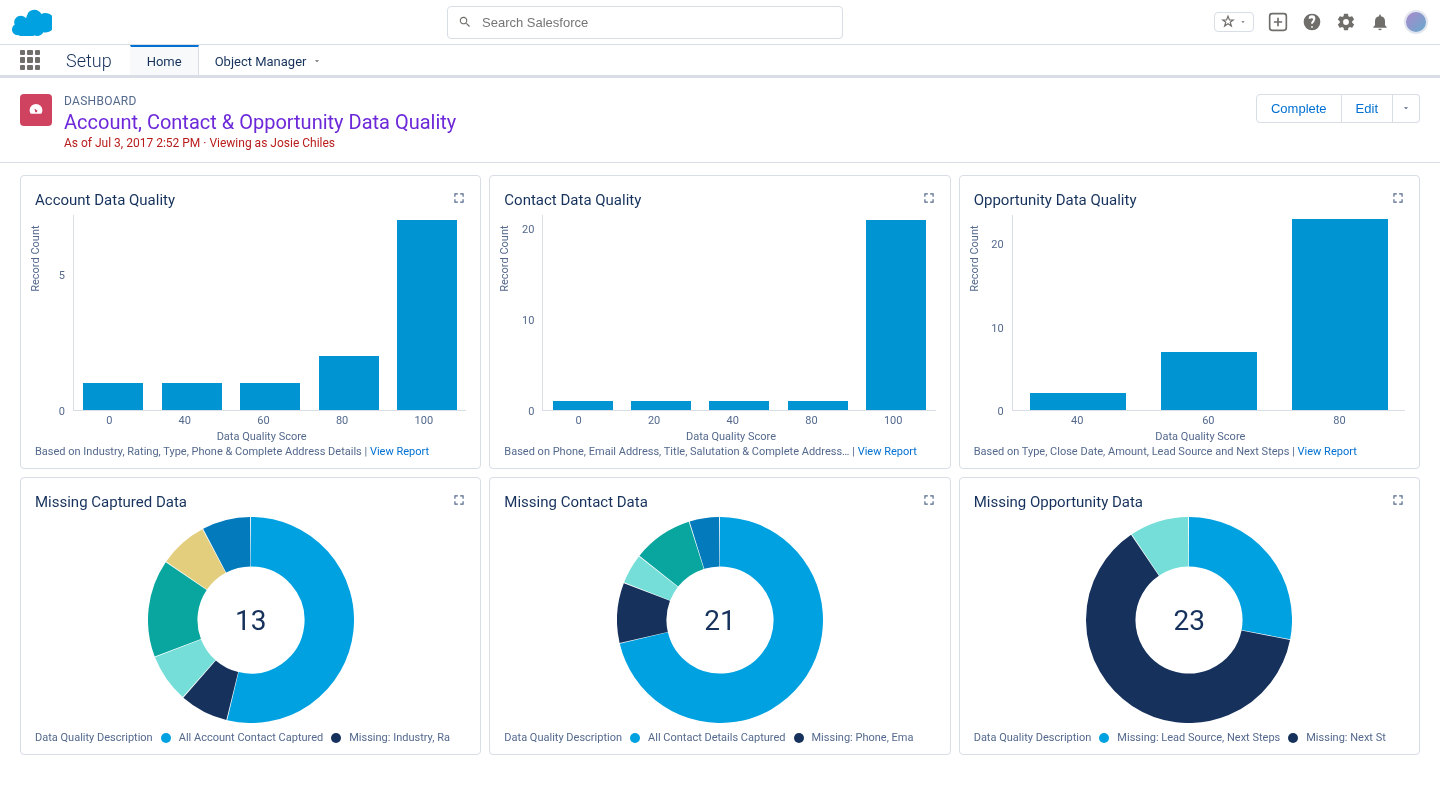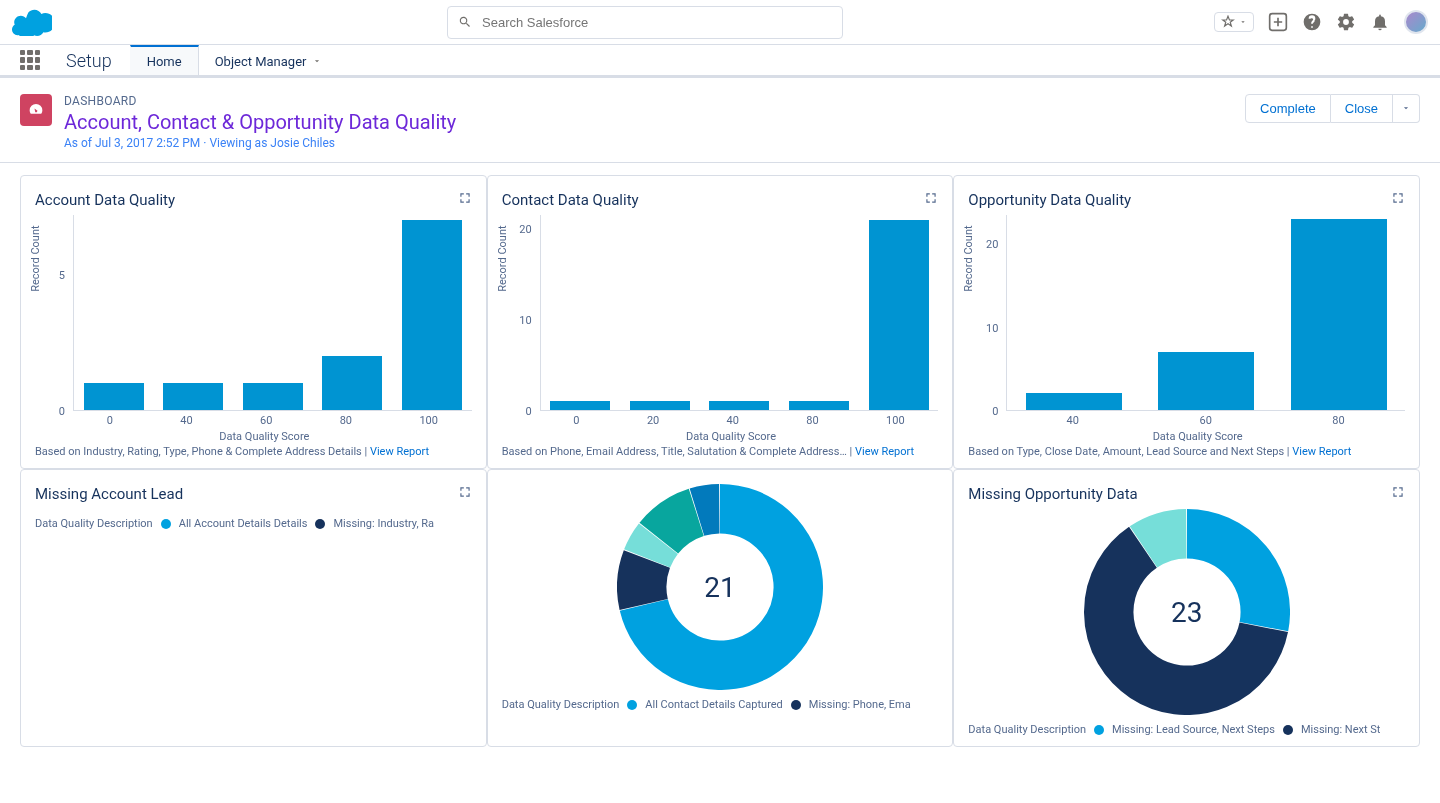--- a/index.html
+++ b/index.html
@@ -24,29 +24,29 @@
 .app-name { font-size: 18px; font-weight: 300; padding: 0 18px; display: flex; align-items: center; }
 .tab { display: flex; align-items: center; padding: 0 16px; font-size: 13px; color: #16325c; border-top: 2px solid transparent; cursor: pointer; gap: 6px; }
 .tab.active { border-top-color: #0070d2; background: #f7f9fb; border-left: 1px solid #d8dde6; border-right: 1px solid #d8dde6; }
 .tab.home.active { border-left-color: transparent; }
 .tab svg { width: 10px; height: 10px; fill: #706e6b; }
 .page-header { padding: 16px 20px 12px 20px; display: flex; align-items: flex-start; border-bottom: 1px solid #d8dde6; }
 .ph-icon { width: 32px; height: 32px; border-radius: 4px; background: #cf4361; display: flex; align-items: center; justify-content: center; margin-right: 12px; }
 .ph-icon svg { fill: #fff; width: 18px; height: 18px; }
 .ph-text .eyebrow { font-size: 12px; color: #54698d; text-transform: uppercase; letter-spacing: 0.3px; }
 .ph-text h1 { font-size: 20px; font-weight: 400; color: #6d28d9; margin: 2px 0; }
-.ph-text .meta { font-size: 12px; color: #3b82f6; }
+.ph-text .meta { font-size: 12px; color: #b91c1c; }
 .ph-actions { margin-left: auto; display: flex; }
 .btn { border: 1px solid #d8dde6; background: #fff; color: #0070d2; font-size: 13px; padding: 6px 14px; cursor: pointer; }
 .btn-group .btn:first-child { border-radius: 4px 0 0 4px; }
 .btn-group .btn:not(:first-child) { border-left: none; }
 .btn-group .btn:last-child { border-radius: 0 4px 4px 0; }
 .btn.icon-only { padding: 6px 8px; }
 .btn.icon-only svg { width: 10px; height: 10px; fill: #54698d; }
-.dashboard-grid { display: grid; grid-template-columns: repeat(3, 1fr); gap: 0; padding: 12px 20px; }
+.dashboard-grid { display: grid; grid-template-columns: repeat(3, 1fr); gap: 8px; padding: 12px 20px; }
 .component { border: 1px solid #d8dde6; border-radius: 4px; background: #fff; padding: 14px 14px 10px 14px; position: relative; display: flex; flex-direction: column; }
 .component .c-header { display: flex; align-items: center; margin-bottom: 6px; }
 .component h3 { font-size: 15px; font-weight: 400; color: #16325c; }
 .component .expand { margin-left: auto; cursor: pointer; }
 .component .expand svg { width: 14px; height: 14px; fill: #54698d; }
 .chart-body { position: relative; height: 220px; display: flex; }
 .y-axis { width: 30px; position: relative; }
 .y-axis-label { position: absolute; left: -6px; top: 50%; transform: rotate(-90deg) translateX(50%); transform-origin: left top; font-size: 11px; color: #54698d; white-space: nowrap; }
 .y-ticks { position: absolute; right: 0; top: 0; bottom: 24px; width: 100%; }
 .y-tick { position: absolute; right: 0; font-size: 11px; color: #54698d; transform: translateY(50%); }
@@ -147,21 +147,21 @@
         <path d="M12 4a8.5 8.5 0 0 0-8.5 8.5A8.4 8.4 0 0 0 5 17h14a8.4 8.4 0 0 0 1.5-4.5A8.5 8.5 0 0 0 12 4zm1 11h-2l-1-5 4 3z"></path>
       </svg>
   </div>
   <div class="ph-text">
     <div class="eyebrow">DASHBOARD</div>
     <h1>Account, Contact &amp; Opportunity Data Quality</h1>
     <div class="meta">As of Jul 3, 2017 2:52 PM · Viewing as Josie Chiles</div>
   </div>
   <div class="ph-actions btn-group">
     <button class="btn">Complete</button>
-    <button class="btn">Close</button>
+    <button class="btn">Edit</button>
     <button class="btn icon-only"><svg viewBox="0 0 24 24">
           <path d="M7 10l5 5 5-5z"></path>
         </svg></button>
   </div>
 </div>
 
 <div class="dashboard-grid">
 
   <div class="component">
     <div class="c-header">
@@ -264,35 +264,51 @@
             <span>80</span>
           </div>
           <div class="x-axis-label">Data Quality Score</div>
         </div>
       </div>
     <div class="c-footer"><span>Based on Type, Close Date, Amount, Lead Source and Next Steps</span> | <a>View Report</a></div>
   </div>
 
   <div class="component">
     <div class="c-header">
-        <h3>Missing Account Lead</h3>
-        <span class="expand"><svg viewBox="0 0 24 24">
-            <path d="M4 4h6v2H6v4H4zm10 0h6v6h-2V6h-4zM4 14h2v4h4v2H4zm14 0h2v6h-6v-2h4z"></path>
-          </svg></span>
+        <h3>Missing Captured Data</h3>
+        <span class="expand"><svg viewBox="0 0 24 24">
+            <path d="M4 4h6v2H6v4H4zm10 0h6v6h-2V6h-4zM4 14h2v4h4v2H4zm14 0h2v6h-6v-2h4z"></path>
+          </svg></span>
+      </div>
+    <div class="donut-wrap">
+        <div class="donut"><svg viewBox="0 0 100 100" width="206" height="206">
+            <path d="M 50 12 A 38 38 0 1 1 41.228323441537825 86.97374325590695" stroke="#00a1e0" stroke-width="24" fill="none"></path>
+            <path d="M 40.90600475707281 86.89578906218998 A 38 38 0 0 1 25.05051088801166 78.66222240250703" stroke="#16325c" stroke-width="24" fill="none"></path>
+            <path d="M 24.801338986849778 78.44340843050183 A 38 38 0 0 1 14.588325616103752 63.784531813917596" stroke="#76ded9" stroke-width="24" fill="none"></path>
+            <path d="M 14.469382777954237 63.47498570761636 A 38 38 0 0 1 18.53942887803383 28.687269891454346" stroke="#08a69e" stroke-width="24" fill="none"></path>
+            <path d="M 18.72661309604107 28.413539624216057 A 38 38 0 0 1 32.04756727051974 16.50805829615897" stroke="#e2ce7d" stroke-width="24" fill="none"></path>
+            <path d="M 32.34051946233677 16.352671025178033 A 38 38 0 0 1 49.6683916510618 12.001446923561488" stroke="#027abc" stroke-width="24" fill="none"></path>
+          </svg><div class="donut-center">13</div></div>
       </div>
     <div class="legend-row">
       <span>Data Quality Description</span>
       <span class="swatch" style="background:#00a1e0"></span>
-      <span>All Account Details Details</span>
+      <span>All Account Contact Captured</span>
       <span class="swatch" style="background:#16325c"></span>
       <span>Missing: Industry, Ra</span>
     </div>
   </div>
 
   <div class="component">
+    <div class="c-header">
+        <h3>Missing Contact Data</h3>
+        <span class="expand"><svg viewBox="0 0 24 24">
+            <path d="M4 4h6v2H6v4H4zm10 0h6v6h-2V6h-4zM4 14h2v4h4v2H4zm14 0h2v6h-6v-2h4z"></path>
+          </svg></span>
+      </div>
     <div class="donut-wrap">
         <div class="donut"><svg viewBox="0 0 100 100" width="206" height="206">
             <path d="M 50 12 A 38 38 0 1 1 13.027939782771028 58.77876775485005" stroke="#00a1e0" stroke-width="24" fill="none"></path>
             <path d="M 12.952739337090705 58.45579549033995 A 38 38 0 0 1 14.50699432079039 36.42625520147095" stroke="#16325c" stroke-width="24" fill="none"></path>
             <path d="M 14.62679755152024 36.11704107407697 A 38 38 0 0 1 20.0847804928338 26.567551518501894" stroke="#76ded9" stroke-width="24" fill="none"></path>
             <path d="M 20.290403666214875 26.307387529368114 A 38 38 0 0 1 38.482853940175374 13.78735929766146" stroke="#08a69e" stroke-width="24" fill="none"></path>
             <path d="M 38.79930337238565 13.688233380126647 A 38 38 0 0 1 49.6683916510618 12.001446923561488" stroke="#027abc" stroke-width="24" fill="none"></path>
           </svg><div class="donut-center">21</div></div>
       </div>
     <div class="legend-row">

